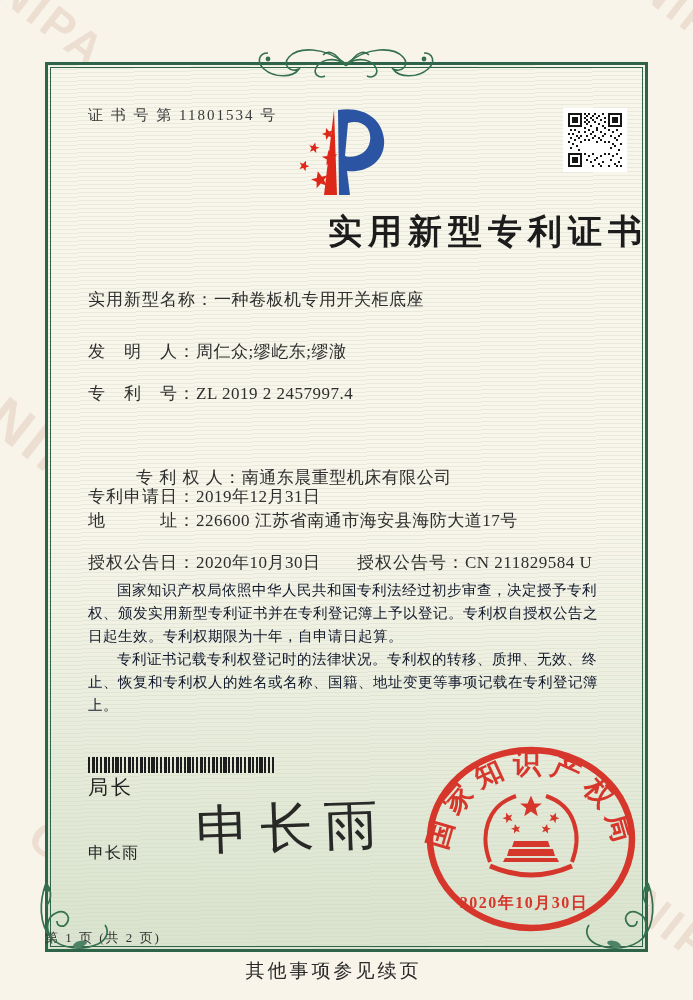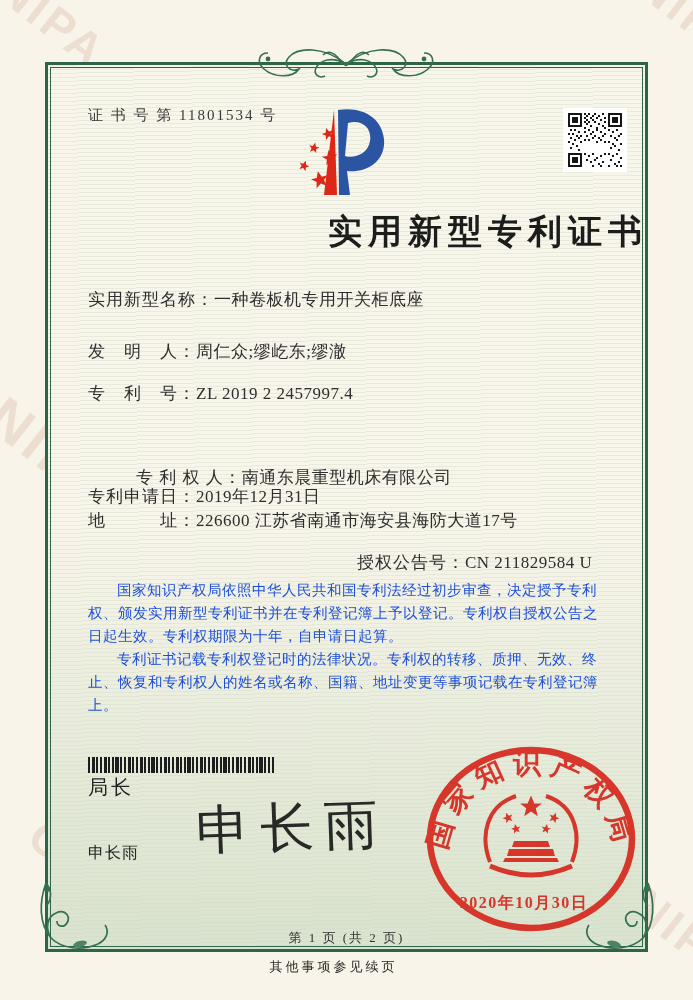--- a/index.html
+++ b/index.html
@@ -53,21 +53,21 @@
   }
   .frow{position:absolute;left:88px;white-space:nowrap;font-size:17px;color:#2e2e2e;}
   .flabel{display:inline-block;min-width:96px;letter-spacing:1px;}
   .fvalue{letter-spacing:0.5px;}
   .pair2{position:absolute;left:262px;top:0;white-space:nowrap;margin-left:7px;}
   .pair2 .flabel{min-width:90px;}
   .r1{top:288px;} .r2{top:340px;} .r3{top:382px;} .r4{top:440px;margin-top:45px;}
   .r5{top:466px;margin-left:48px;} .r6{top:509px;} .r7{top:551px;width:520px;}
   .paragraphs{
     position:absolute;left:88px;top:579px;width:520px;
-    font-size:14.5px;line-height:23px;letter-spacing:0.5px;color:#1d4ed8;
+    font-size:14.5px;line-height:23px;letter-spacing:0.5px;color:#0f172a;
   }
   .paragraphs p{margin:0;text-indent:2em;}
   .barcode{
     position:absolute;left:88px;top:757px;width:186px;height:16px;
     background:
       repeating-linear-gradient(90deg,#1d1d1d 0 2px,rgba(0,0,0,0) 2px 4px),
       repeating-linear-gradient(90deg,#1d1d1d 0 1px,rgba(0,0,0,0) 1px 6px),
       repeating-linear-gradient(90deg,#1d1d1d 0 1px,rgba(0,0,0,0) 1px 9px);
   }
   .director-title{
@@ -77,26 +77,26 @@
   .director-name{
     position:absolute;left:88px;top:843px;font-size:16px;letter-spacing:1px;
     font-family:"Liberation Sans","DejaVu Sans",sans-serif;color:#222;
   }
   .signature{
     position:absolute;left:196px;top:792px;font-size:54px;letter-spacing:10px;
     color:#151515;transform:rotate(-2deg);font-weight:500;opacity:0.9;
   }
   .seal{position:absolute;left:424px;top:744px;z-index:5;mix-blend-mode:multiply;opacity:0.93;}
   .page-info{
-    position:absolute;left:45px;top:929px;width:603px;text-align:center;
+    position:absolute;left:45px;top:929px;width:603px;text-align:left;
     font-size:13px;letter-spacing:2px;color:#333;
   }
   .continuation{
     position:absolute;left:0;top:958px;width:667px;text-align:center;
-    font-size:13px;letter-spacing:3px;color:#2a2a2a;
+    font-size:19px;letter-spacing:3px;color:#2a2a2a;
   }
 </style>
 </head>
 <body>
 
 <div class="page">
 
   <div class="wm wm1">CNIPA</div>
   <div class="wm wm2">CNIPA</div>
   <div class="wm wm3">CNIPA</div>
@@ -199,20 +199,23 @@
     <div class="frow r4">
       <span class="flabel">专利申请日：</span><span class="fvalue">2019年12月31日</span>
     </div>
     <div class="frow r5">
       <span class="flabel">专 利 权 人：</span><span class="fvalue">南通东晨重型机床有限公司</span>
     </div>
     <div class="frow r6">
       <span class="flabel">地　　　址：</span><span class="fvalue">226600 江苏省南通市海安县海防大道17号</span>
     </div>
     <div class="frow r7">
+      <span>
+        <span class="flabel">授权公告日：</span><span class="fvalue">2020年10月30日</span>
+      </span>
       <span class="pair2">
         <span class="flabel">授权公告号：</span><span class="fvalue">CN 211829584 U</span>
       </span>
     </div>
 
     <div class="paragraphs">
       <p>国家知识产权局依照中华人民共和国专利法经过初步审查，决定授予专利权、颁发实用新型专利证书并在专利登记簿上予以登记。专利权自授权公告之日起生效。专利权期限为十年，自申请日起算。</p>
       <p>专利证书记载专利权登记时的法律状况。专利权的转移、质押、无效、终止、恢复和专利权人的姓名或名称、国籍、地址变更等事项记载在专利登记簿上。</p>
     </div>
 

